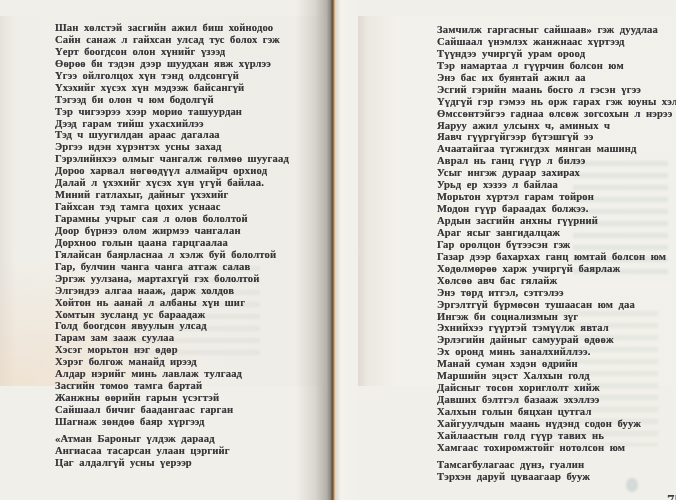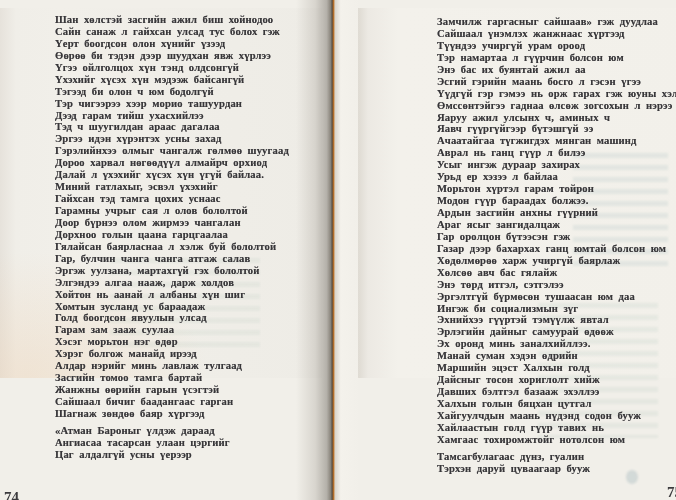--- a/index.html
+++ b/index.html
@@ -3,21 +3,21 @@
 <meta charset="utf-8">
 <style>
   html,body{margin:0;padding:0;background:#6b675f;}
   .book{
     position:relative;
     width:676px;height:500px;
     overflow:hidden;
     background:#f1efe9;
     font-family:"Liberation Serif","DejaVu Serif",serif;
   }
-  .page{position:absolute;top:8px;height:370px;}
+  .page{position:absolute;top:16px;height:370px;}
   .page-left{
     left:0;width:322px;
     background:
       radial-gradient(260px 180px at 8% 100%, rgba(238,210,180,0.40), rgba(238,210,180,0) 70%),
       linear-gradient(90deg,#e6e2db 0px,#f0eee8 16px,#f1efe9 60px,#eeece6 100%);
   }
   .page-right{
     left:334px;width:342px;
     background:
       linear-gradient(90deg,#dedad2 0px,#ece9e3 10px,#f3f1eb 40px,#f2f0ea 100%);
@@ -89,21 +89,21 @@
           <div class="line">Үгээ ойлголцох хүн тэнд олдсонгүй</div>
           <div class="line">Үхэхийг хүсэх хүн мэдээж байсангүй</div>
           <div class="line">Тэгээд би олон ч юм бодолгүй</div>
           <div class="line">Тэр чигээрээ хээр морио ташуурдан</div>
           <div class="line">Дээд гарам тийш ухасхийлээ</div>
           <div class="line">Тэд ч шуугилдан араас дагалаа</div>
           <div class="line">Эргээ идэн хүрэнтэх усны захад</div>
           <div class="line">Гэрэлийнхээ олмыг чангалж гөлмөө шуугаад</div>
           <div class="line">Дороо харвал нөгөөдүүл алмайрч орхиод</div>
           <div class="line">Далай л үхэхийг хүсэх хүн үгүй байлаа.</div>
-          <div class="line">Миний гатлахыг, эсвэл үхэхийг</div>
+          <div class="line">Миний гатлахыг, дайныг үхэхийг</div>
           <div class="line">Гайхсан тэд тамга цохих уснаас</div>
           <div class="line">Гарамны учрыг сая л олов бололтой</div>
           <div class="line">Доор бүрнээ олом жирмээ чангалан</div>
           <div class="line">Дорхноо голын цаана гарцгаалаа</div>
           <div class="line">Гялайсан баярласнаа л хэлж буй бололтой</div>
           <div class="line">Гар, булчин чанга чанга атгаж салав</div>
           <div class="line">Эргэж уулзана, мартахгүй гэх бололтой</div>
           <div class="line">Элгэндээ алгаа нааж, дарж холдов</div>
           <div class="line">Хойтон нь аанай л албаны хүн шиг</div>
           <div class="line">Хомтын зусланд ус бараадаж</div>

